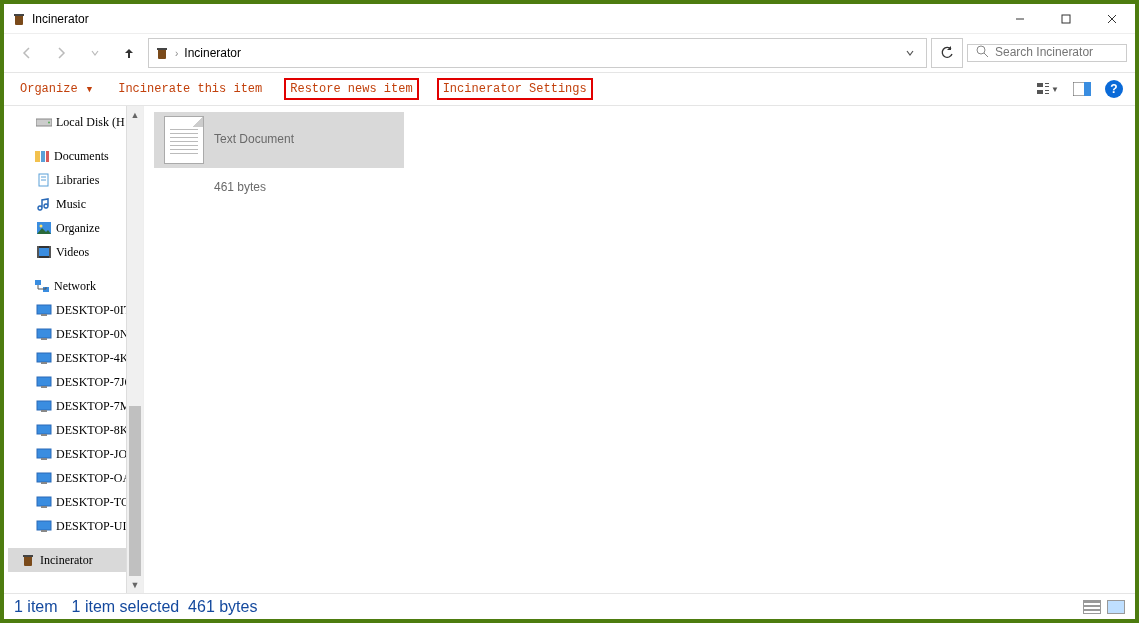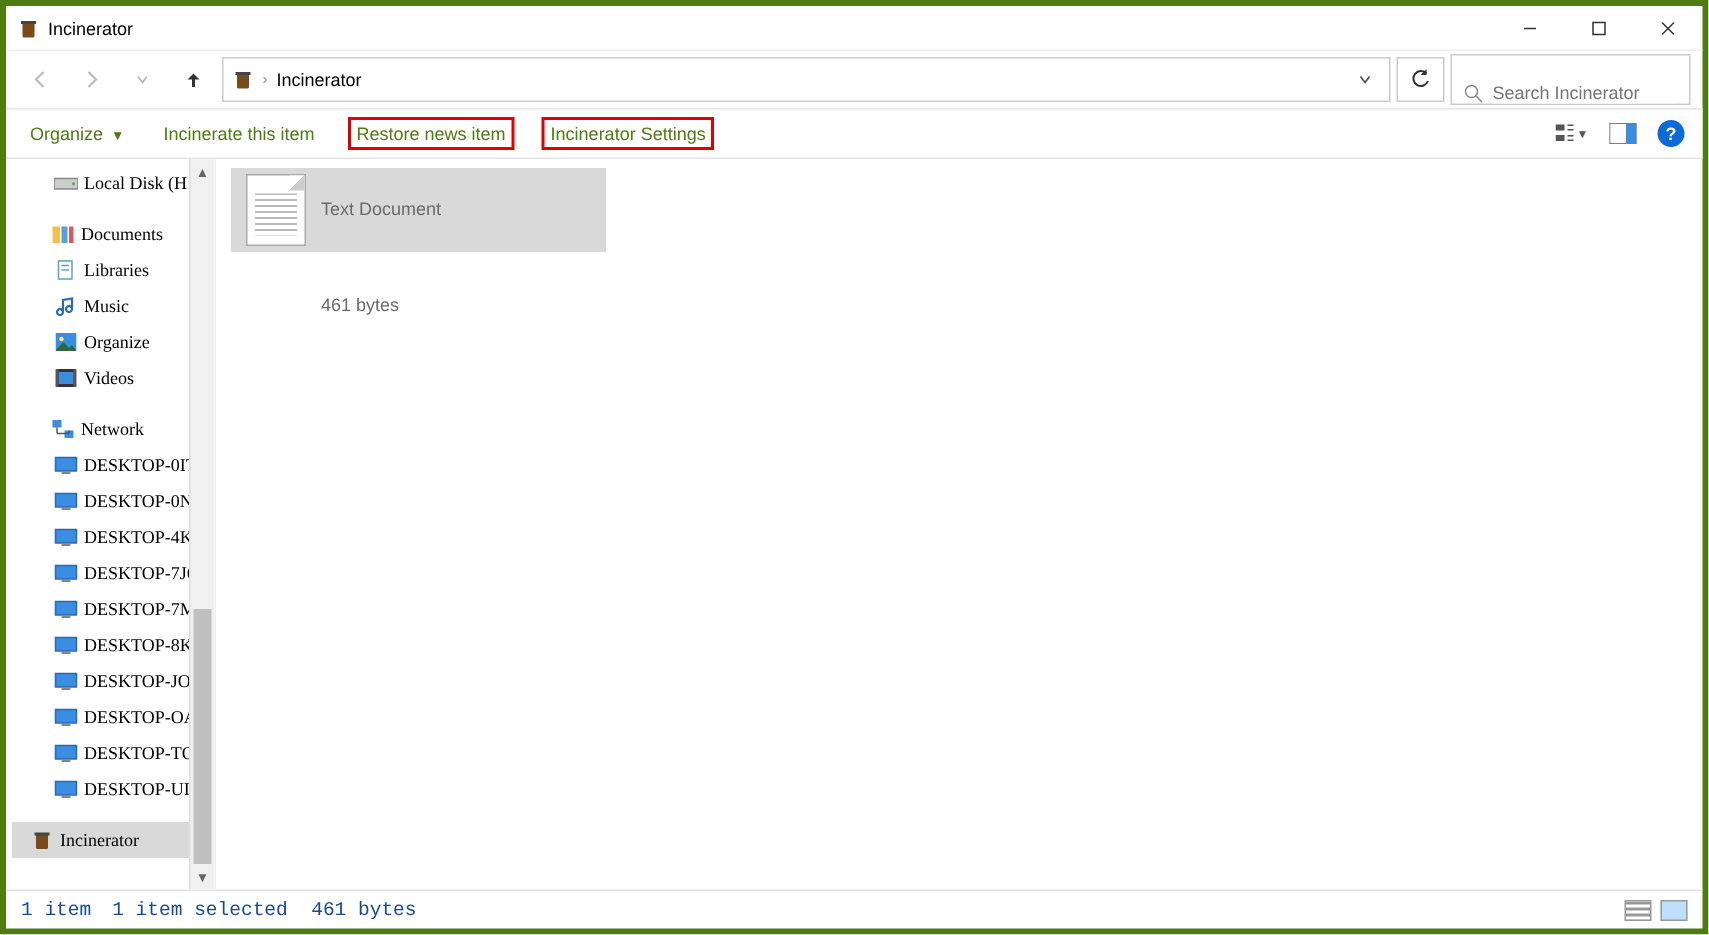--- a/index.html
+++ b/index.html
@@ -14,26 +14,26 @@
     .titlebar .win-btn { width: 46px; height: 30px; display: flex; align-items: center; justify-content: center; color: #555; }
 
     
     .addr-row { height: 38px; display: flex; align-items: center; padding: 4px 8px; gap: 4px; }
     .nav-btn { width: 30px; height: 30px; display: flex; align-items: center; justify-content: center; color: #999; }
     .nav-btn.en { color: #333; }
     .addr-box { flex: 1; height: 30px; border: 1px solid #ccc; display: flex; align-items: center; padding: 0 6px; gap: 6px; background: #fff; }
     .addr-box .crumb { display: flex; align-items: center; gap: 6px; font-size: 12px; color: #000; }
     .addr-box .dd { margin-left: auto; width: 20px; display:flex; justify-content:center; color:#555; }
     .refresh-btn { width: 32px; height: 30px; border: 1px solid #ccc; display:flex; align-items:center; justify-content:center; color:#333; }
-    .search-box { width: 160px; height: 34px; border: 1px solid #ccc; display:flex; align-items:flex-end; padding: 0 8px; color:#777; gap:6px; }
+    .search-box { width: 160px; height: 18px; border: 1px solid #ccc; display:flex; align-items:flex-start; padding: 0 8px; color:#777; gap:6px; }
     .search-box input { border:none; outline:none; font-size:12px; color:#777; width:100%; }
 
     
     .toolbar { height: 34px; border-top: 1px solid #e5e5e5; border-bottom: 1px solid #e5e5e5; display:flex; align-items:center; padding: 0 12px; gap: 18px; background:#fff; }
-    .toolbar .tb-link { color: #4d7c0f; font-size: 12px; cursor: default; padding: 2px 4px; }
+    .toolbar .tb-link { color: #c2410c; font-size: 12px; cursor: default; padding: 2px 4px; font-family: Liberation Mono, monospace; }
     .toolbar .tb-link .arr { font-size: 9px; margin-left:2px;}
     .hl-red { border: 2px solid #e10000; padding: 1px 4px; }
     .toolbar .right { margin-left:auto; display:flex; align-items:center; gap:12px; }
     .tb-icon { width:22px; height:22px; display:flex; align-items:center; justify-content:center; color:#333; }
     .help-icon { width:18px; height:18px; border-radius:50%; background:#0a6ad8; color:#fff; display:flex; align-items:center; justify-content:center; font-size:12px; font-weight:bold;}
 
     
     .body { flex:1; display:flex; overflow:hidden; }
     .nav-pane { width: 140px; border-right: 1px solid #eee; overflow-y:auto; position:relative; padding-top: 2px; }
     .nav-pane::-webkit-scrollbar { width: 17px; }
@@ -51,24 +51,24 @@
     .tree-item .ico { width:16px; height:16px; display:flex; align-items:center; justify-content:center; }
     .tree-spacer { height: 10px; }
 
     .content { flex:1; padding: 6px 10px; }
     .file-item { width: 250px; height: 56px; background:#d9d9d9; display:flex; align-items:center; padding: 4px 10px; gap:10px; }
     .file-item .thumb { width:40px; height:48px; background:#fff; border:1px solid #aaa; position:relative; }
     .file-item .thumb::before { content:""; position:absolute; top:0; right:0; width:10px; height:10px; background:linear-gradient(135deg,#fff 50%, #ccc 50%); }
     .file-item .thumb .lines { position:absolute; top:12px; left:5px; right:5px; bottom:6px; background: repeating-linear-gradient(#bbb, #bbb 1px, transparent 1px, transparent 4px);}
     .file-item .meta { display:flex; flex-direction:column; line-height:1.3; font-size:12px;gap:32px;}
     .file-item .meta .name{color:#000;}
-    .file-item .meta .sub{color:#6a6a6a;margin-top:16px;}
-
-    
-    .status { height:26px; border-top:1px solid #e5e5e5; display:flex; align-items:center; padding: 0 10px; font-size:13px; color:#14499e; gap: 14px; font-family: Liberation Mono, monospace;}
+    .file-item .meta .sub{color:#6a6a6a;}
+
+    
+    .status { height:26px; border-top:1px solid #e5e5e5; display:flex; align-items:center; padding: 0 10px; font-size:16px; color:#14499e; gap: 14px;}
     .status .right { margin-left:auto; display:flex; gap:6px; color:#555;}
     .view-toggle{width:18px;height:14px;border:1px solid #999;display:inline-block;}
     .view-toggle.a{background:linear-gradient(#999 50%, transparent 50%) 0 0/100% 4px;}
     .view-toggle.b{background:#bfdfff;}
 
     
     svg { display:block; }
   </style>
 </head>
 <body>

